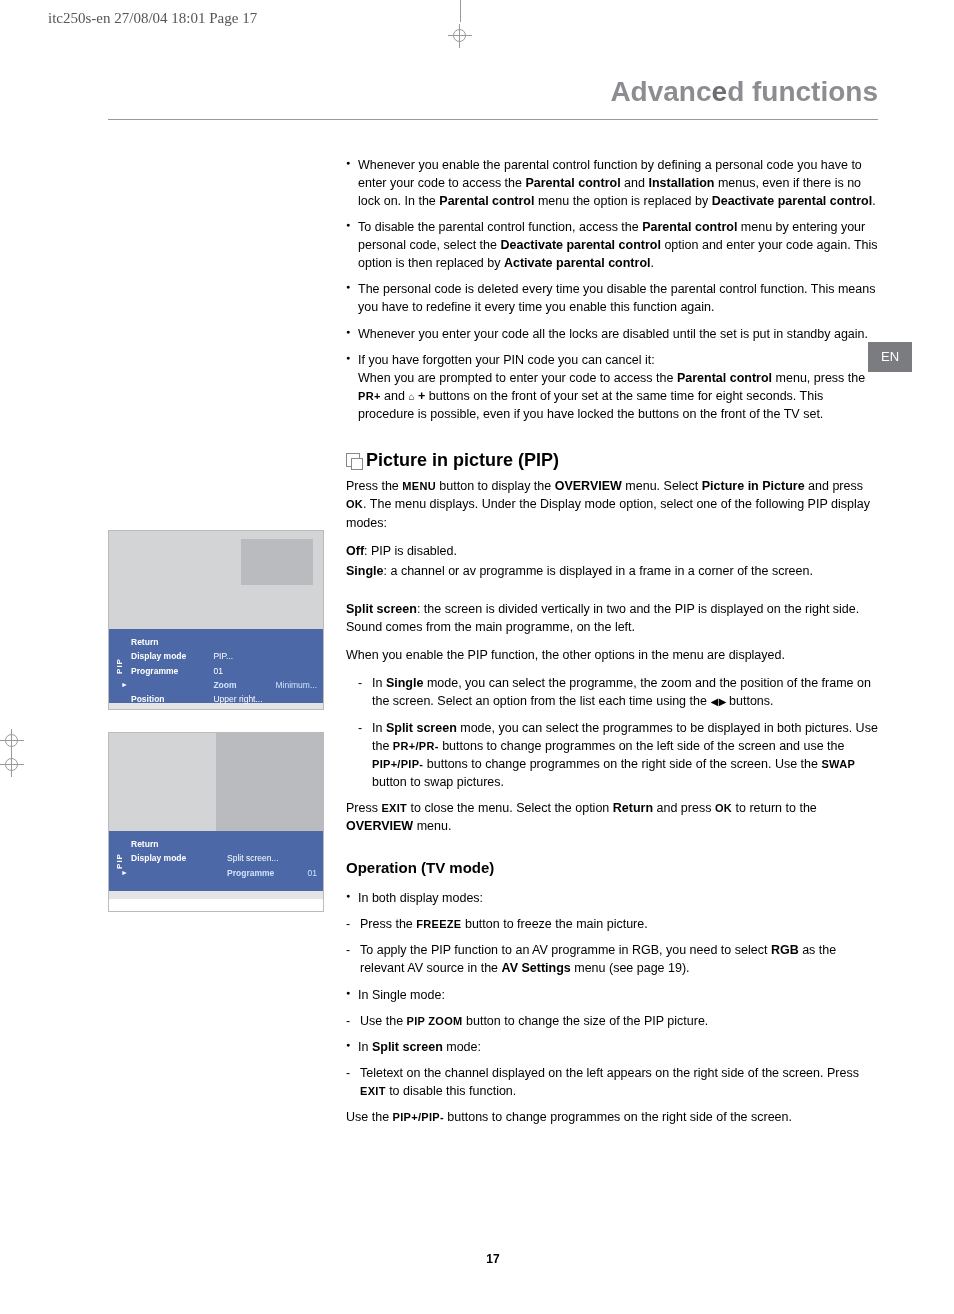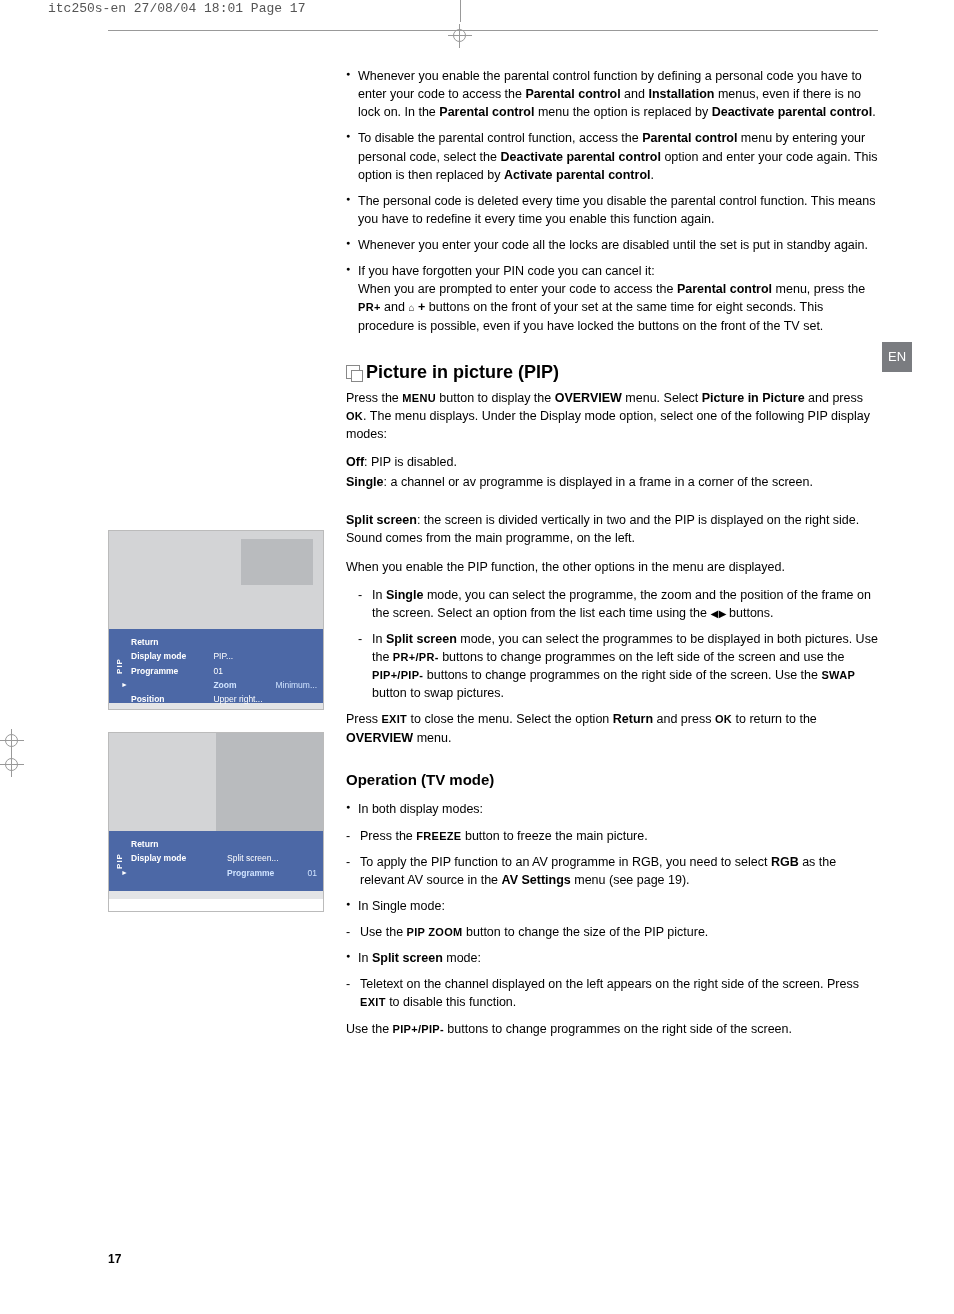--- a/index.html
+++ b/index.html
@@ -8,24 +8,24 @@
     font-size: 12.5px;
     line-height: 1.45;
     color: #000;
     background: #fff;
     width: 954px;
     height: 1314px;
     position: relative;
   }
   .print-header {
     position: absolute;
-    top: 0;
+    top: 8px;
     left: 48px;
-    font-family: Liberation Mono, monospace;
-    font-size: 13px;
+    font-family: Liberation Serif, serif;
+    font-size: 15px;
     color: #555;
   }
   .crop-top-v { position:absolute; top:0; left:460px; width:1px; height:22px; background:#999; }
   .crop-top-c { position:absolute; top:24px; left:448px; }
   .crop-mid-l { position:absolute; top:705px; left:0; }
   .crop-mid-r { position:absolute; top:705px; right:0; }
   .reg-mark {
     width:24px; height:24px; position:relative;
   }
   .reg-mark::before, .reg-mark::after {
@@ -58,21 +58,21 @@
     font-weight: bold;
     color: #8b8d91;
     margin-top: 48px;
   }
   .section-title .accent { color: #6c6e72; }
 
   .lang-badge {
     position: absolute;
     right: -34px;
     top: 318px;
-    width: 30px;
+    width: 44px;
     height: 30px;
     background: #7a7c80;
     color: #fff;
     font-size: 13px;
     display: flex;
     align-items: center;
     justify-content: center;
   }
 
   .main-col {
@@ -136,20 +136,21 @@
   p { margin-bottom: 10px; }
   b { font-weight: bold; }
   .sc { font-variant: small-caps; font-weight: bold; letter-spacing:.3px; text-transform: uppercase; font-size: 11px; }
   .arrows::before { content:"◀ ▶"; font-size:10px; letter-spacing:-1px; }
   .tri { font-size:10px; }
   .page-num {
     position: absolute;
     bottom: 26px;
     left: 0;
     width: 100%;
+    text-align: center;
     font-weight: bold;
     font-size: 12px;
   }
 
   .side-figs {
     position: absolute;
     left: 0;
     top: 506px;
     width: 216px;
   }
@@ -220,20 +221,23 @@
   </div>
 <div class="crop-mid-l reg-mark">
     <span class="circ"></span>
   </div>
 <div class="crop-mid-r reg-mark">
     <span class="circ"></span>
   </div>
 
 <div class="page">
 
+  <h1 class="section-title">
+    <span>Advanc</span><span class="accent">e</span><span>d functions</span>
+  </h1>
   <hr class="rule">
 
   <div class="lang-badge">EN</div>
 
   <div class="side-figs">
     <div class="fig">
       <div class="screen-top">
         <div class="pip-box"></div>
       </div>
       <div class="menu-strip">

